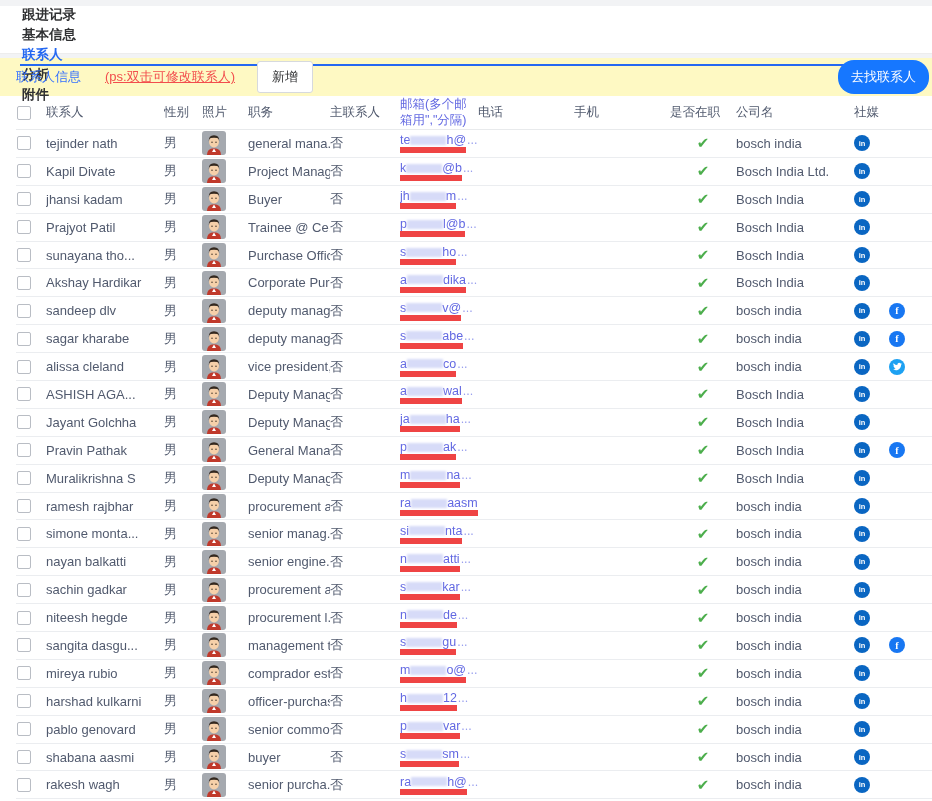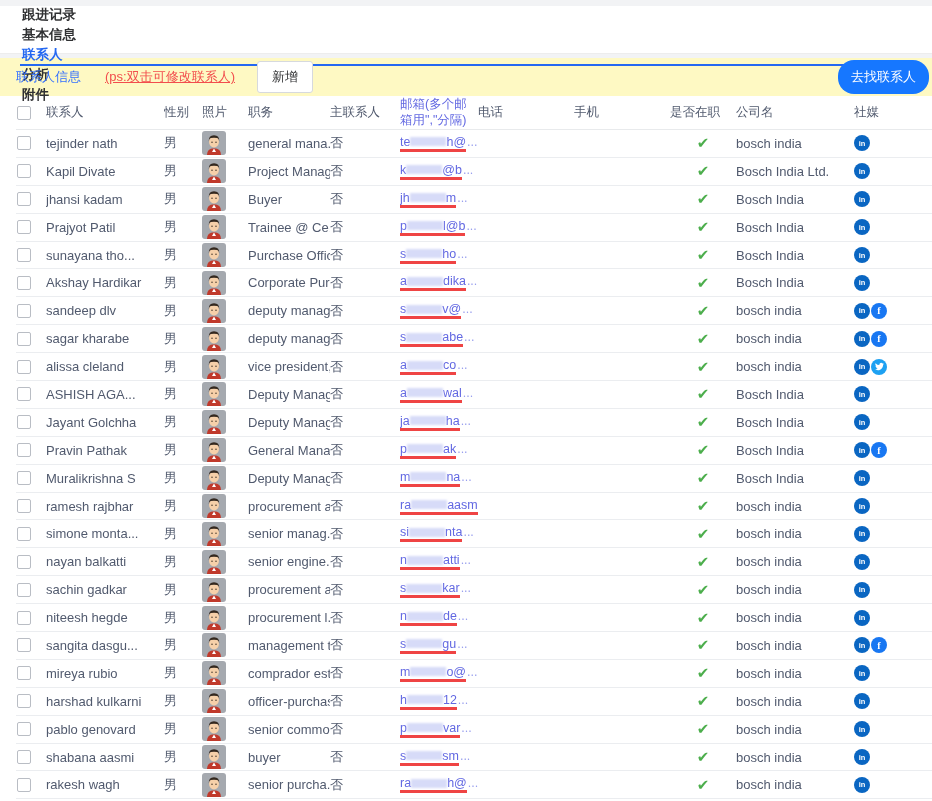--- a/index.html
+++ b/index.html
@@ -33,31 +33,31 @@
   .th.c-email { white-space:normal; }
   .tr { height:27.9px; border-bottom:1px solid #ebedf0; }
   .td { font-size:13px; color:#515a6e; white-space:nowrap; overflow:hidden; }
   .checkbox { width:14px; height:14px; border:1px solid #b9bdc4; border-radius:2px;
     background:#fff; display:inline-block; margin-left:1px; cursor:pointer; }
   .avatar { width:24px; height:24px; display:inline-block; }
   .avatar svg { display:block; }
   .c-photo, .c-check { display:flex; align-items:center; }
   
   .c-email { display:flex; align-items:baseline; color:#6268e2; font-size:12.5px; cursor:pointer; }
-  .em-wrap { display:inline-flex; align-items:baseline; border-bottom:3px solid #ef4444; }
+  .em-wrap { display:inline-flex; align-items:baseline; border-bottom:6px solid #ef4444; }
   .em-blur { width:36px; height:9px; background:#d7dbf8; filter:blur(1.3px);
     display:inline-block; align-self:center; }
   .em-dots { color:#9aa0ee; margin-left:1px; }
   
   .c-active { text-align:center; }
   .check { color:#4cae4c; font-size:15px; font-weight:bold; }
   
   .c-social { display:flex; align-items:center; }
   .sicon { width:16px; height:16px; border-radius:50%; color:#fff; display:inline-flex;
-    align-items:center; justify-content:center; font-weight:bold; margin-right:1px;
+    align-items:center; justify-content:center; font-weight:bold; margin-right:19px;
     cursor:pointer; flex:0 0 16px; }
   .sicon.li { background:#0a66c2; font-size:7.5px; letter-spacing:0; }
   .sicon.fb { background:#1877f2; font-size:10px; font-family:"Liberation Serif",serif; }
   .sicon.tw { background:#1da1f2; }
 </style>
 </head>
 <body>
 
 <div class="top-strip"></div>
 

